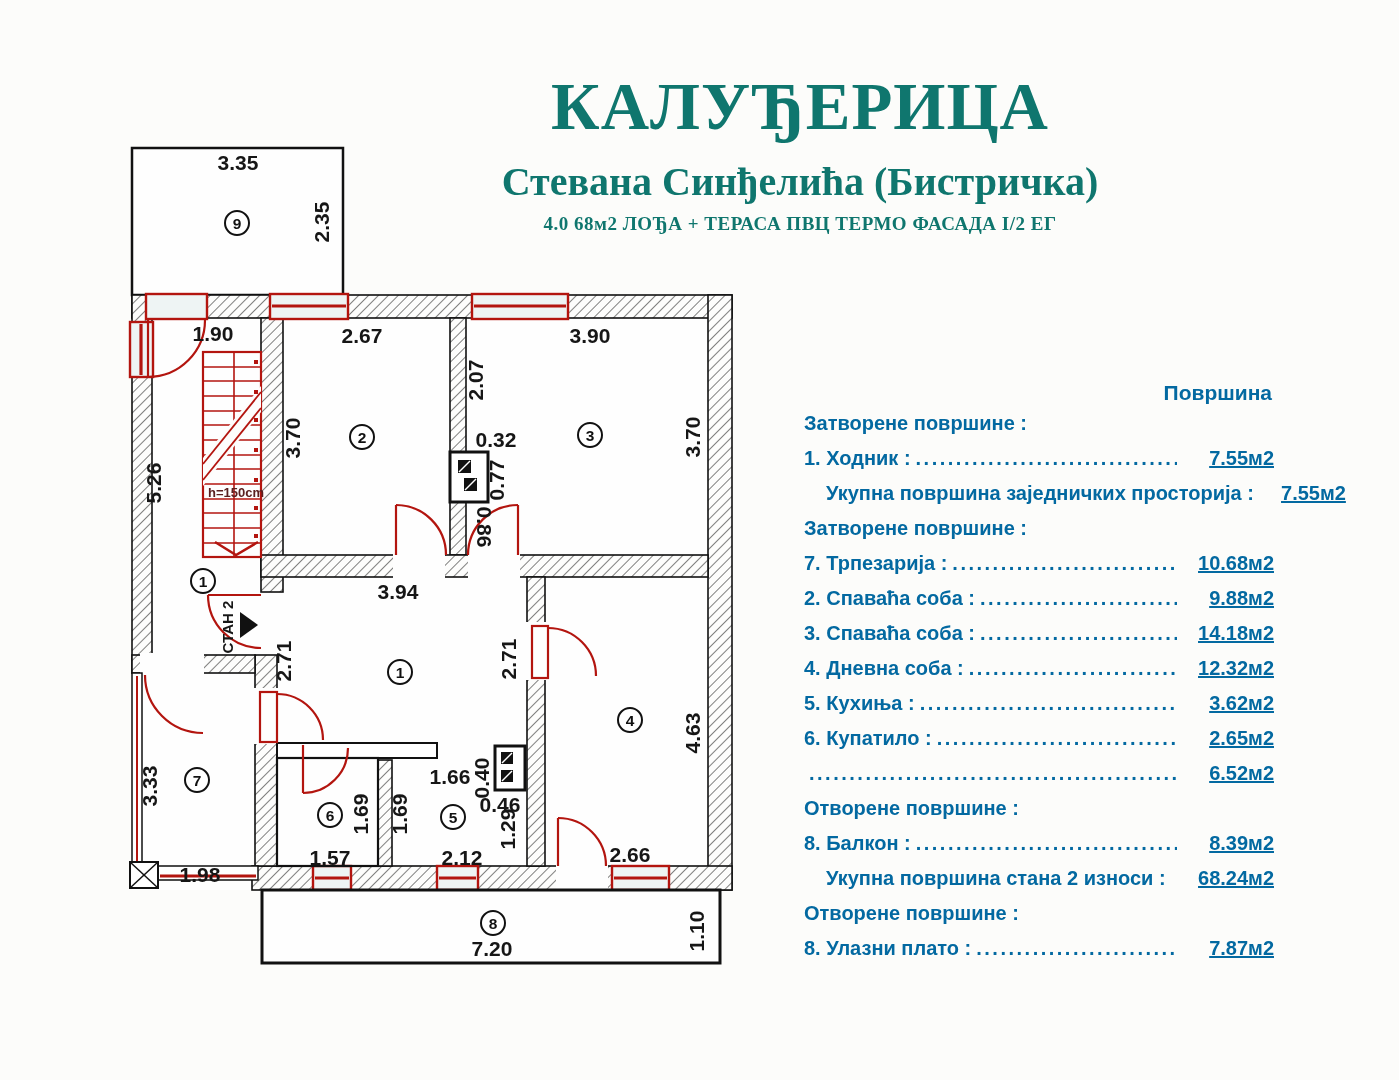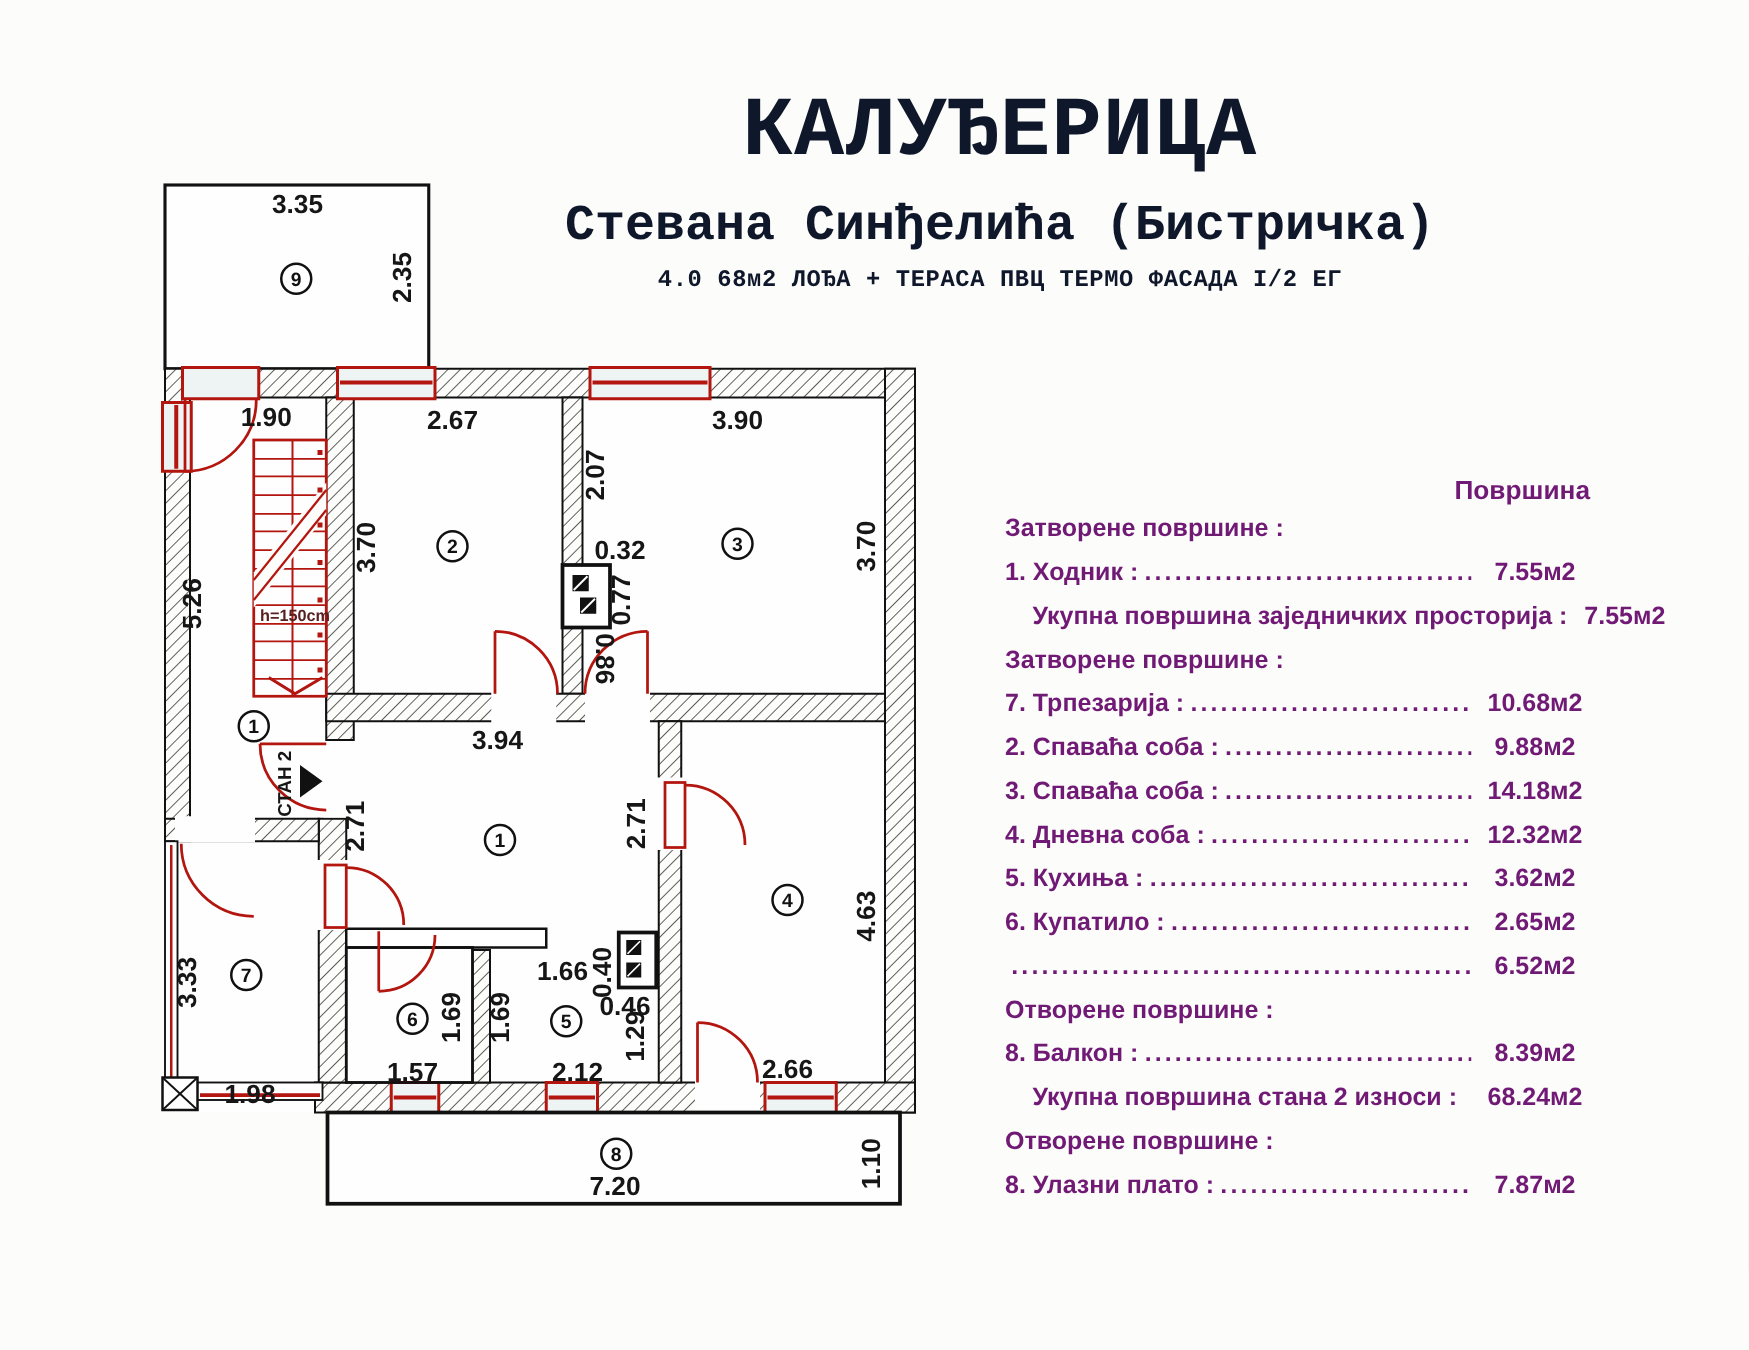--- a/index.html
+++ b/index.html
@@ -1,37 +1,37 @@
 <!DOCTYPE html>
 <html><head>
 <meta charset="utf-8">
 <style>
   html,body{margin:0;padding:0;background:#e8e8e8;}
   .page{position:relative;width:1399px;height:1080px;background:#fcfcfa;overflow:hidden;
         font-family:"Liberation Sans",sans-serif;color:#161616;}
   
   .header{position:absolute;left:360px;top:70px;width:880px;text-align:center;
-          font-family:Liberation Mono, monospace;font-weight:bold;color:#0f172a;}
+          font-family:Liberation Serif, serif;font-weight:bold;color:#0f766e;}
   .header .title{font-size:67px;line-height:72px;letter-spacing:1px;}
   .header .subtitle{font-size:40px;line-height:48px;margin-top:16px;}
   .header .details{font-size:19px;line-height:36px;letter-spacing:0.5px;}
   
   .plan-svg{position:absolute;left:0;top:0;}
   
   .area-panel{position:absolute;left:804px;top:380px;width:470px;
-              font-weight:bold;font-size:20px;color:#701a75;}
+              font-weight:bold;font-size:20px;color:#0369a1;}
   .col-header{text-align:right;font-size:21px;height:26px;line-height:26px;padding-right:2px;}
   .arow{display:flex;align-items:baseline;height:35px;line-height:35px;white-space:nowrap;}
   .arow .lbl{flex:0 0 auto;}
   .arow.indent .lbl{padding-left:22px;}
   .arow .dots{flex:1 1 auto;overflow:hidden;margin:0 5px;}
   .arow .dots::after{content:"...................................................................";
                      letter-spacing:2.5px;}
   .arow .spacer{flex:1 1 auto;}
-  .arow .val{flex:0 0 92px;text-align:center;}
+  .arow .val{flex:0 0 92px;text-align:right;text-decoration:underline;}
 </style>
 </head>
 <body>
 
 <div class="page">
 
   <div class="header">
     <div class="title">КАЛУЂЕРИЦА</div>
     <div class="subtitle">Стевана Синђелића  (Бистричка)</div>
     <div class="details">4.0  68м2  ЛОЂА + ТЕРАСА  ПВЦ  ТЕРМО ФАСАДА  I/2  ЕГ</div>

